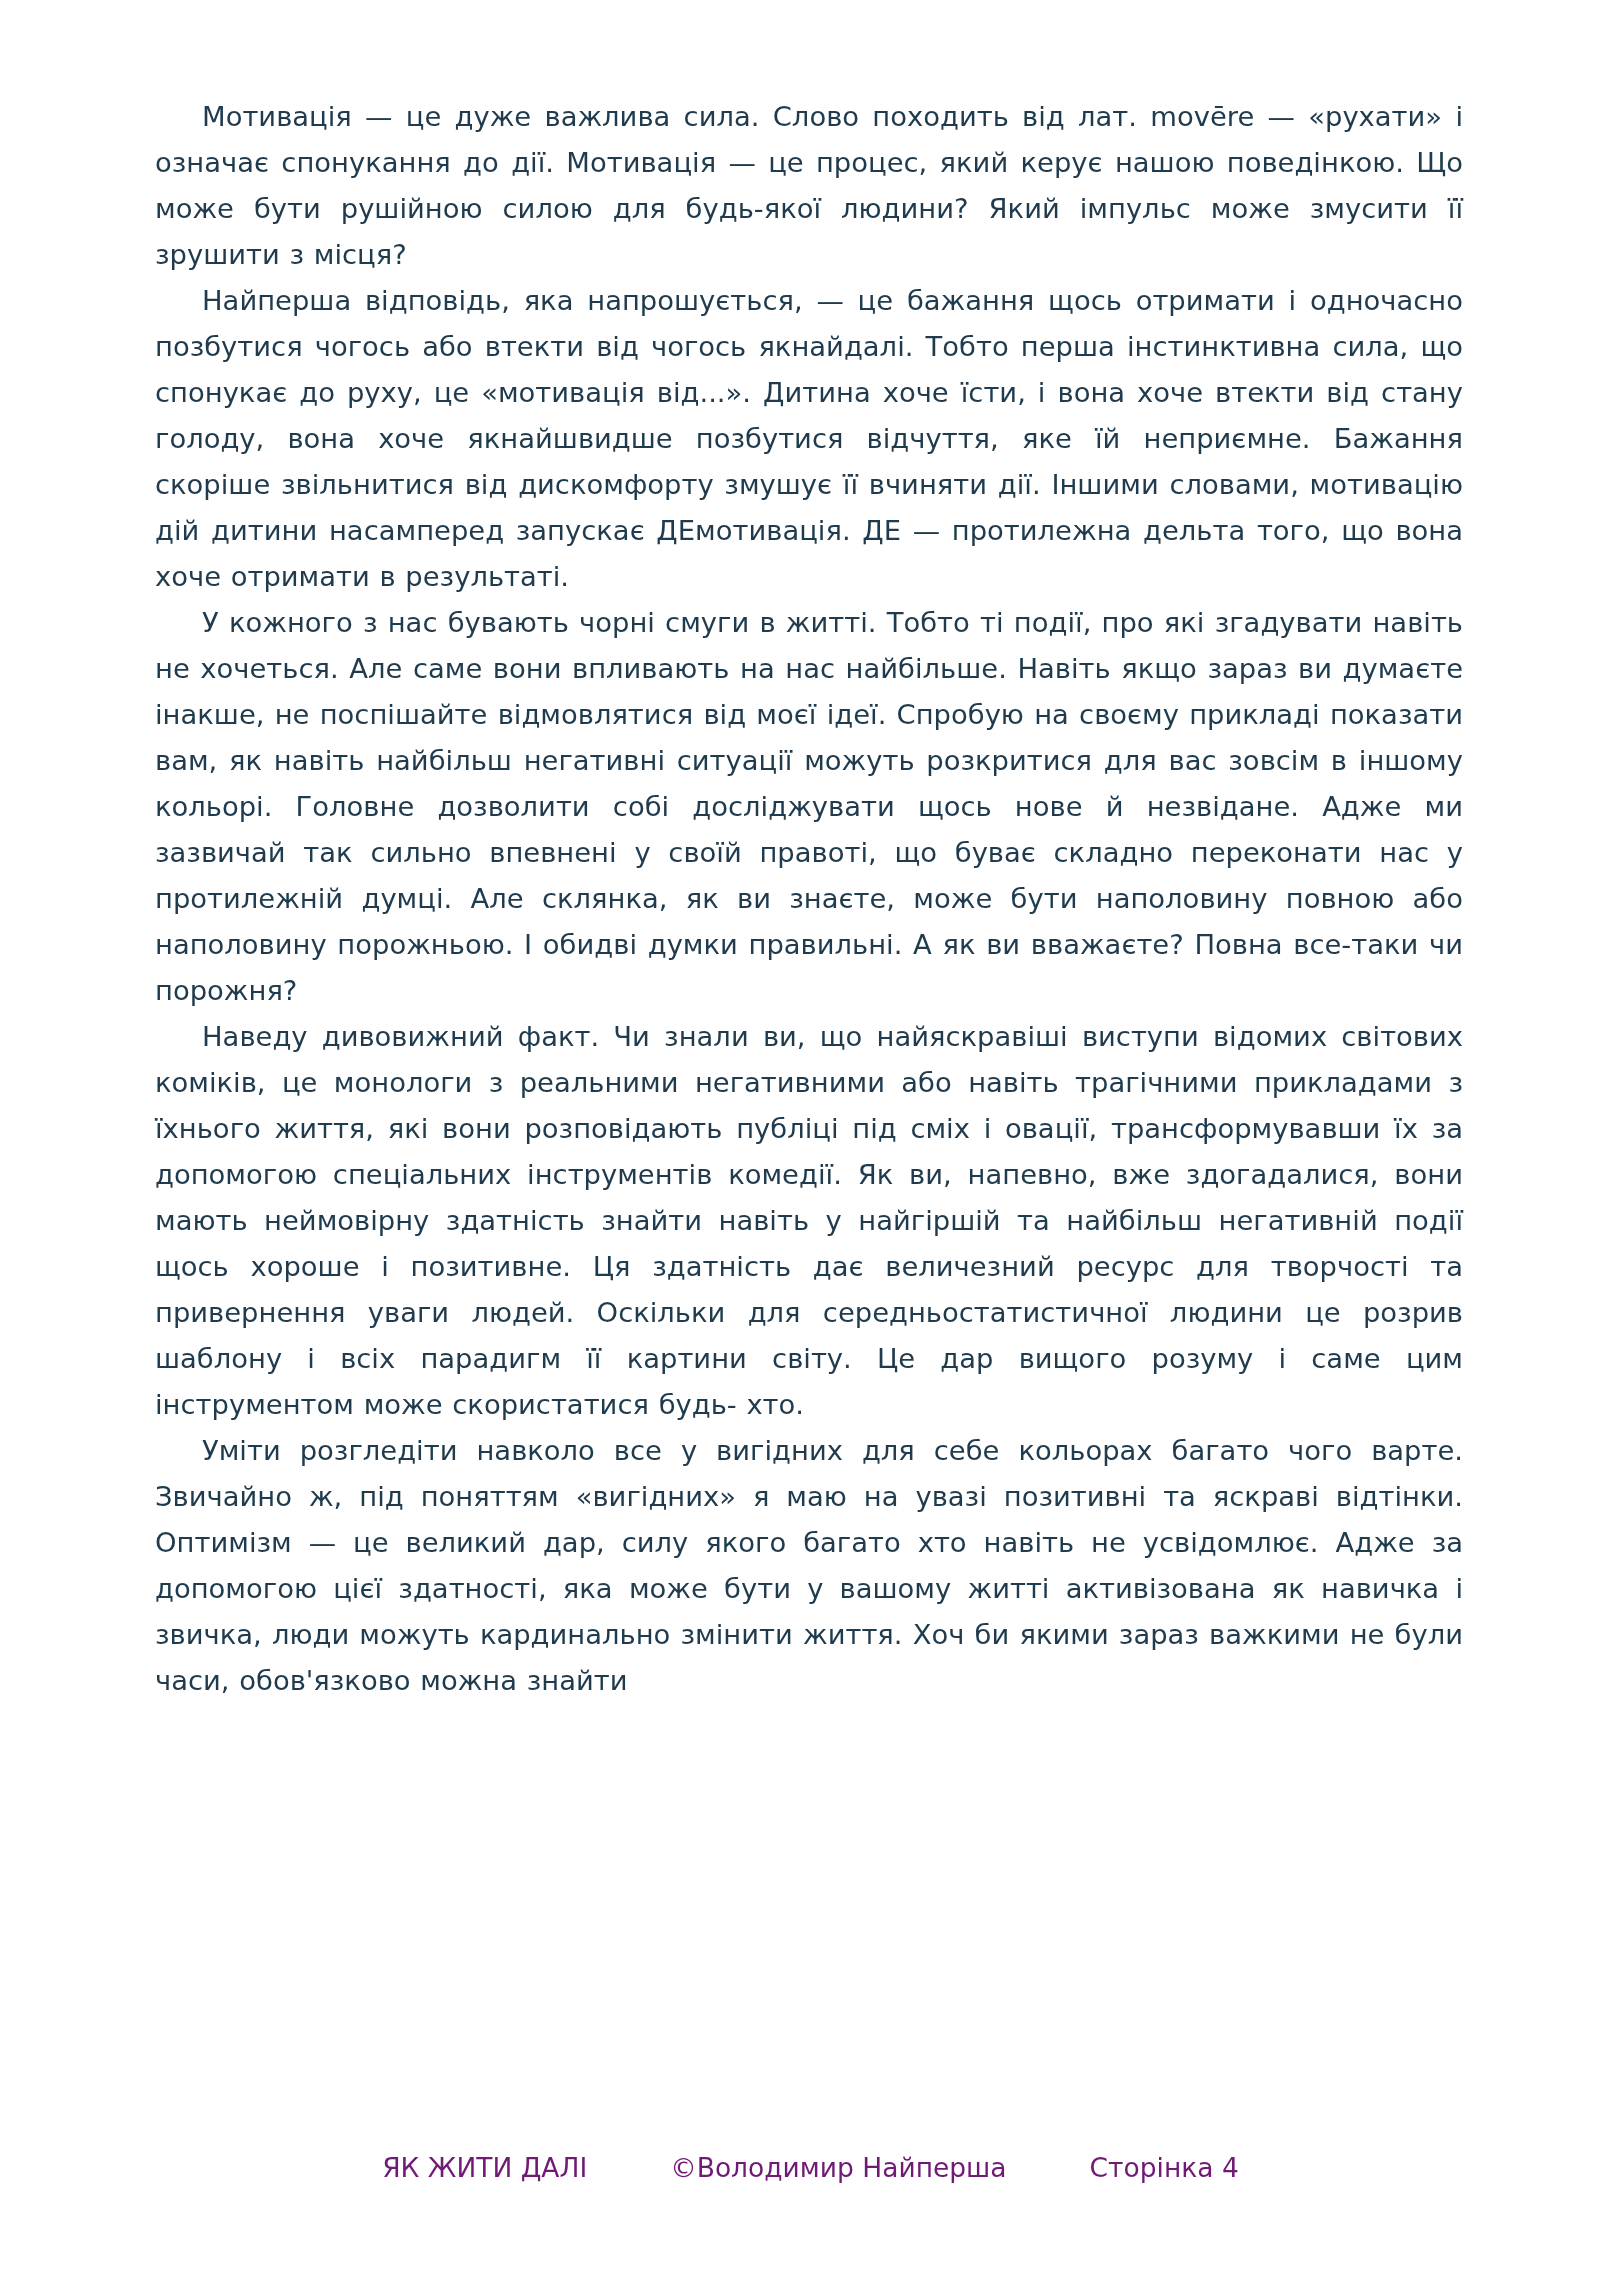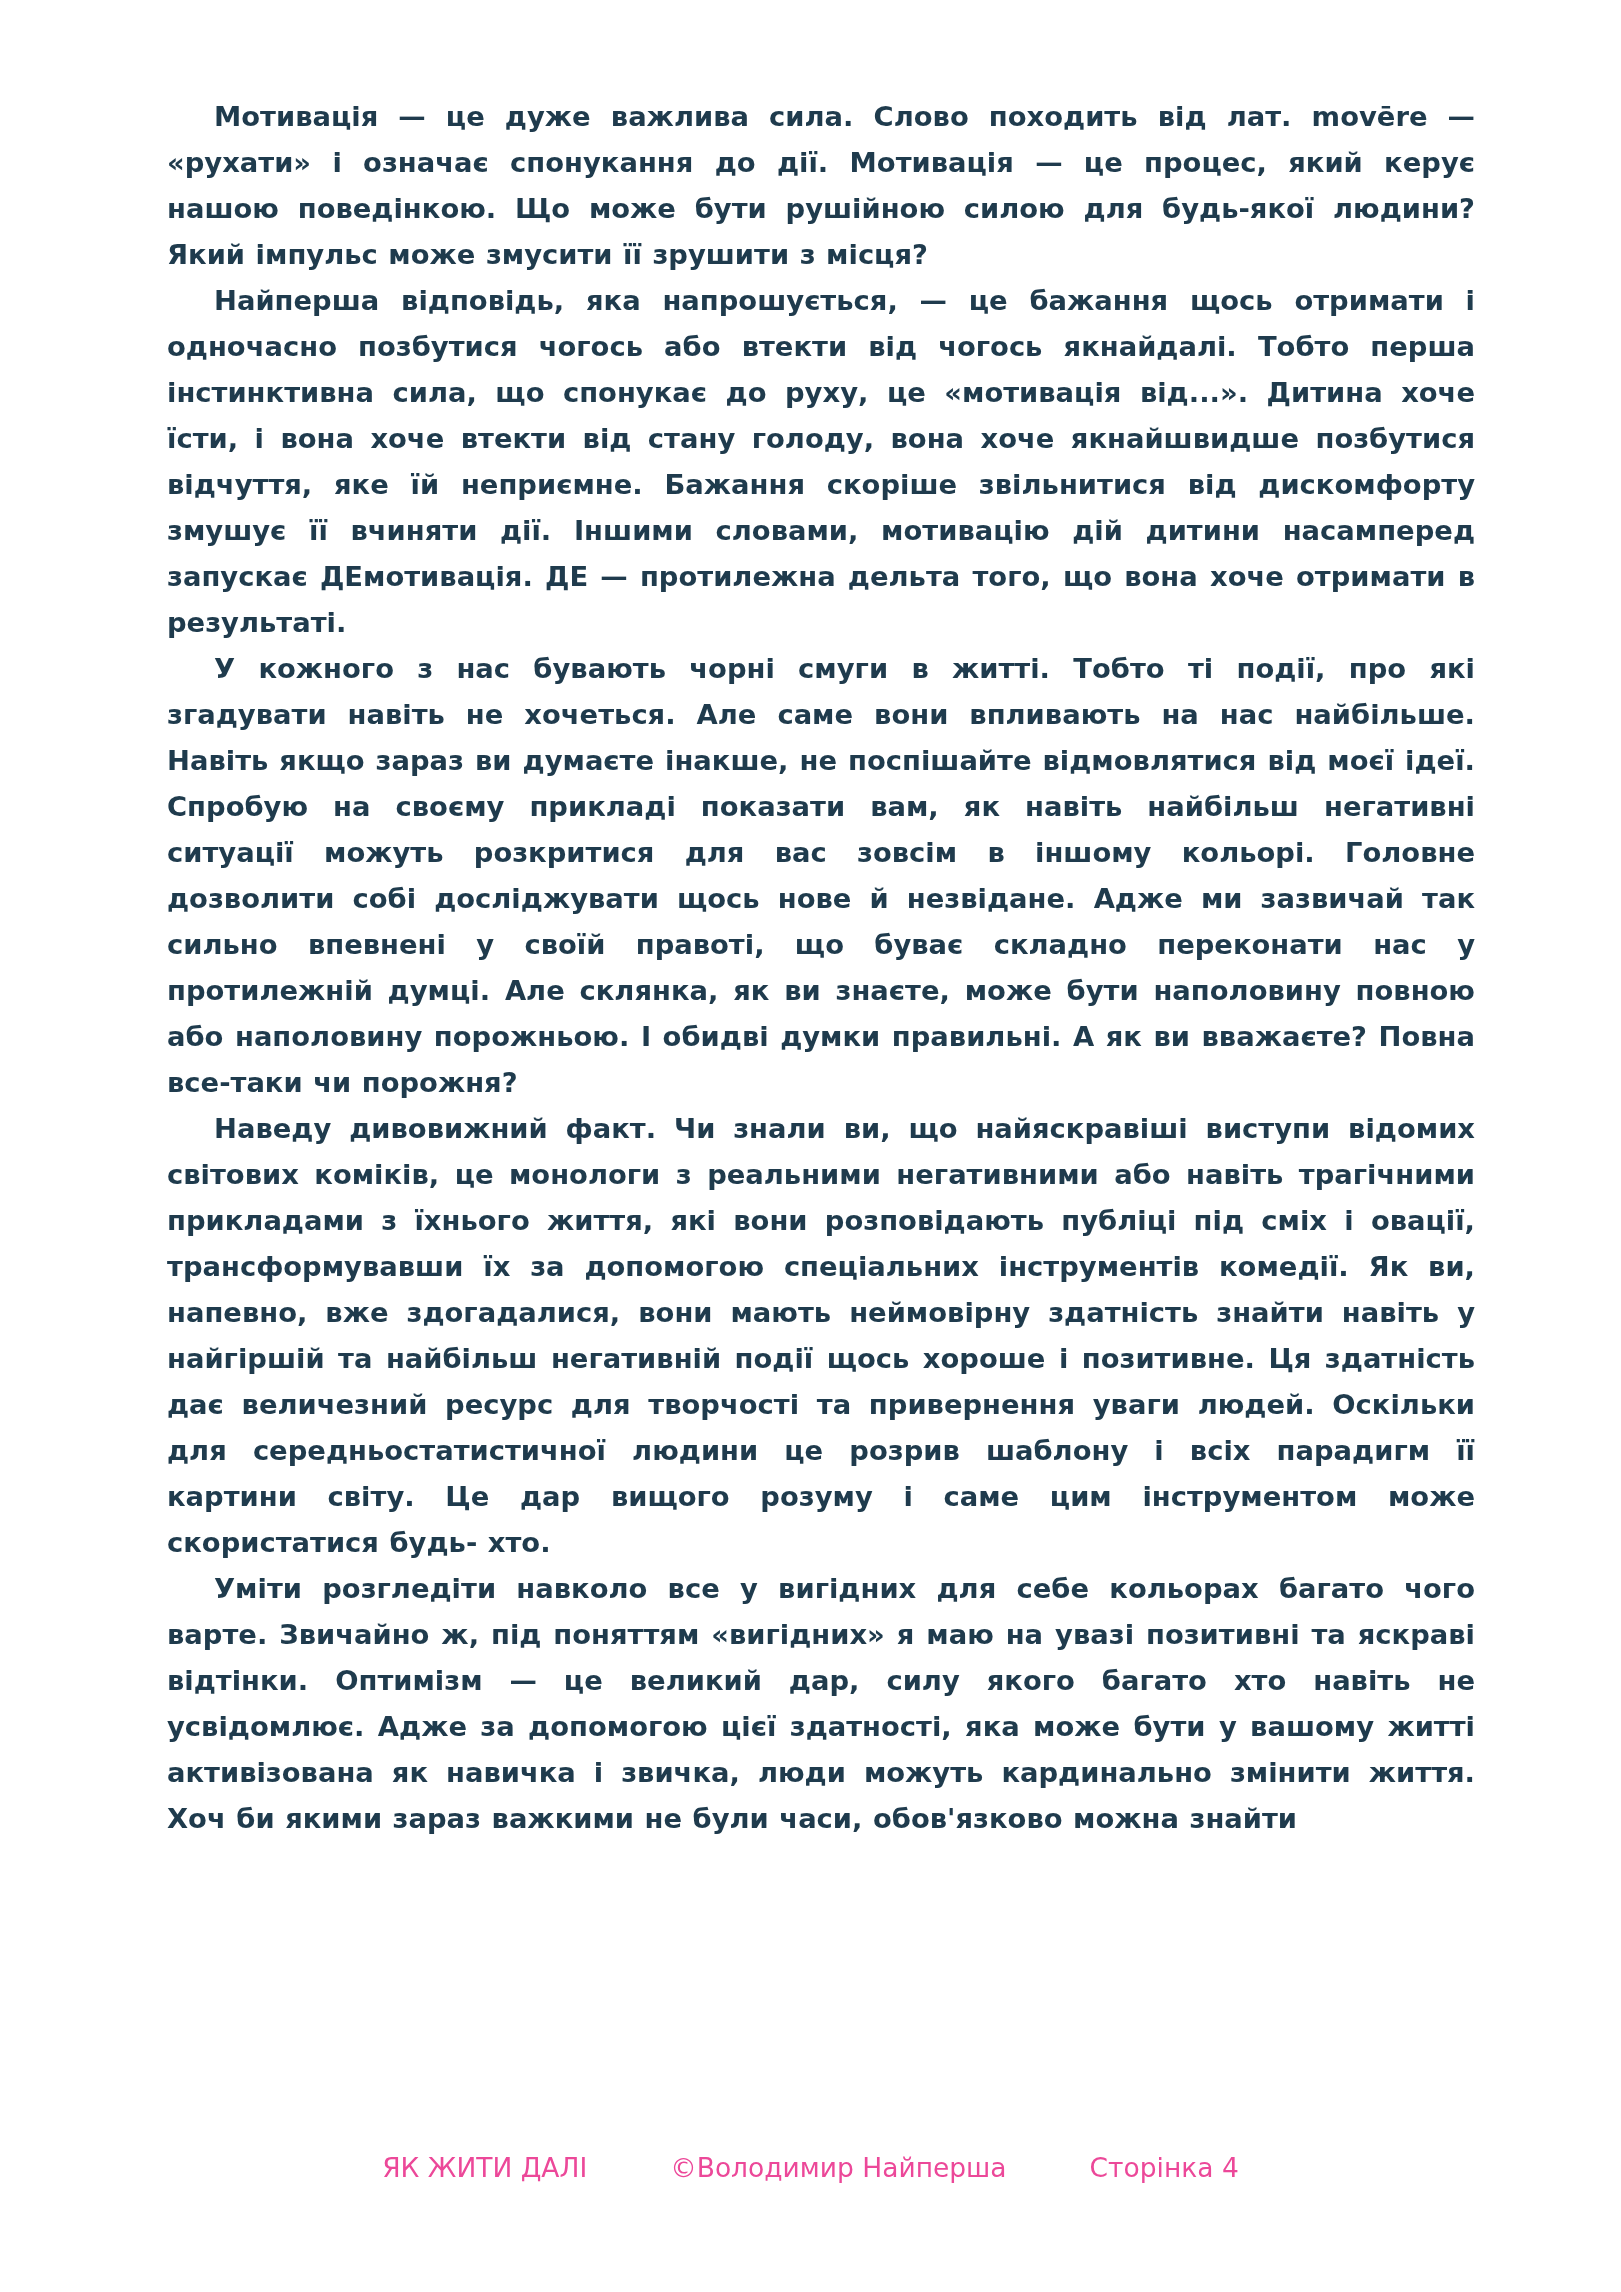--- a/index.html
+++ b/index.html
@@ -15,44 +15,43 @@
     .page {
       position: relative;
       width: 1621px;
       height: 2293px;
       background: #ffffff;
       color: #1f3b4d;
       overflow: hidden;
     }
     .content {
       position: absolute;
-      left: 167px;
+      left: 155px;
       width: 1308px;
       top: 94px;
-      font-weight: bold;
     }
     .content p {
       margin: 0;
       font-size: 27.4px;
       line-height: 46px;
       text-align: justify;
       text-indent: 47px;
       word-spacing: 1px;
     }
     .footer {
       position: absolute;
       left: 0;
       right: 0;
       top: 2152px;
       display: flex;
       justify-content: center;
       align-items: center;
       gap: 83px;
       font-size: 26.5px;
-      color: #ec4899;
+      color: #701a75;
     }
     .footer span {
       white-space: nowrap;
     }
   </style>
 </head>
 <body>
 
 <div class="page">
   <div class="content">

